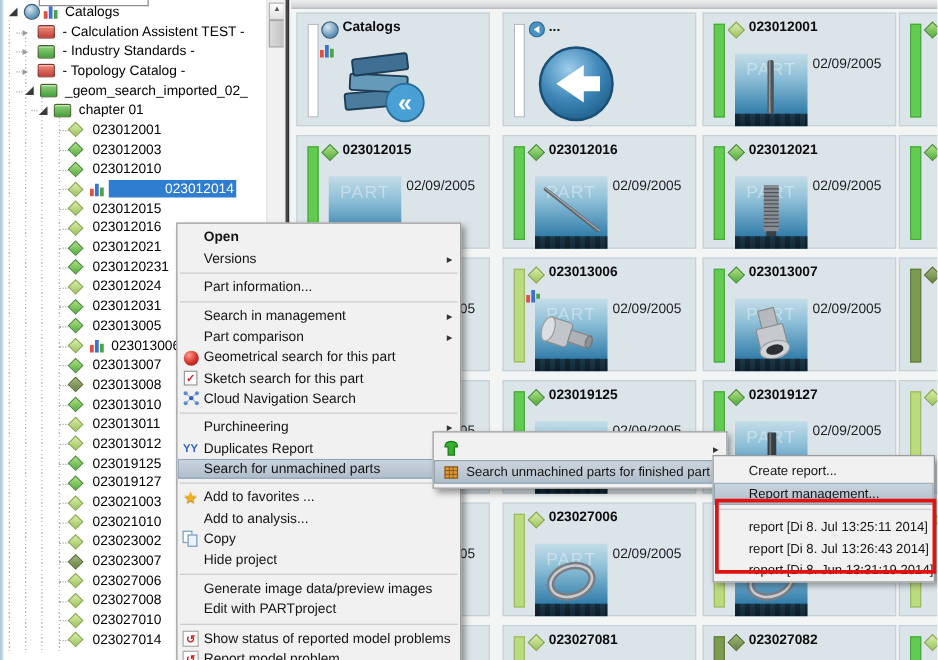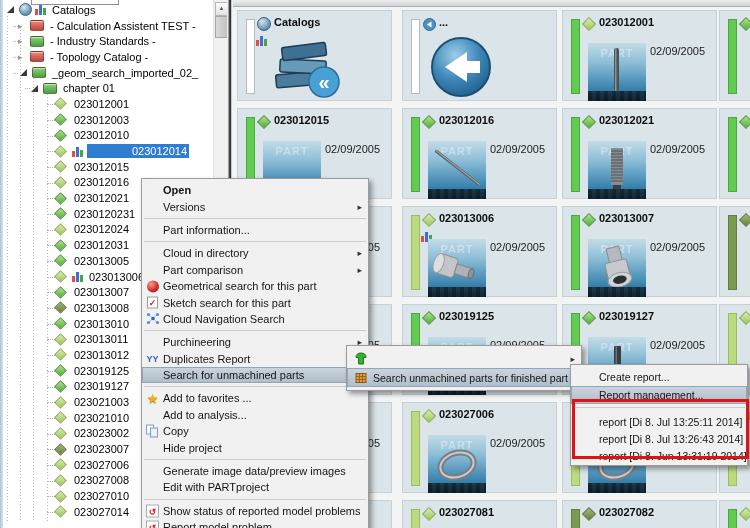--- a/index.html
+++ b/index.html
@@ -67,21 +67,21 @@
   .vl{background:#bcdb7f;border-color:#9cbb62;}
   .vd{background:#7a9b50;border-color:#637e3e;}
   .tlabel{position:absolute;left:36px;top:5px;font-size:11px;font-weight:bold;color:#0d0d0d;white-space:nowrap;}
   .gcube{position:absolute;left:21px;top:8px;width:10px;height:10px;transform:rotate(45deg);box-sizing:border-box;}
   .gglobe{position:absolute;left:19px;top:6px;width:14px;height:14px;border-radius:50%;
          background:radial-gradient(circle at 35% 30%,#d6e7f2,#6f9cbd 60%,#3f6e8e);border:1px solid #3a617c;box-sizing:border-box;}
   .tchart{position:absolute;left:18px;top:24px;}
   .tdate{position:absolute;left:87px;top:34px;font-size:11px;color:#1c1c1c;}
   .thumb{position:absolute;left:25px;top:32px;width:58px;height:58px;overflow:hidden;
         background:linear-gradient(180deg,#c3dce7 0%,#8fc0d8 32%,#2e7aa8 85%,#215c7f 100%);}
-  .thumb .wm{position:absolute;top:4px;left:0;right:0;text-align:center;font-size:11px;font-weight:bold;
+  .thumb .wm{position:absolute;top:4px;left:0;right:0;text-align:center;font-size:14px;font-weight:normal;
         letter-spacing:1px;color:rgba(255,255,255,.38);}
   .thumb svg{position:absolute;left:0;top:0;}
   .floor{position:absolute;left:0;right:0;bottom:0;height:10px;
         background-image:repeating-linear-gradient(90deg,rgba(0,0,0,.28) 0 4px,transparent 4px 8px),
                          linear-gradient(#1d3a4c,#122734);}
   .timg{position:absolute;left:34px;top:26px;}
   .timg.up{left:26px;top:24px;}
   .upico{position:absolute;left:20px;top:6px;}
   
   .menu{position:absolute;background:#f1f1f1;border:1px solid #9b9b9b;box-sizing:border-box;
@@ -562,21 +562,21 @@
       <div class="mitem ctx">
         <span class="mlab">Versions</span>
         <span class="arr">▸</span>
       </div>
       <div class="msep"></div>
       <div class="mitem ctx">
         <span class="mlab">Part information...</span>
       </div>
       <div class="msep"></div>
       <div class="mitem ctx">
-        <span class="mlab">Cloud in directory</span>
+        <span class="mlab">Search in management</span>
         <span class="arr">▸</span>
       </div>
       <div class="mitem ctx">
         <span class="mlab">Part comparison</span>
         <span class="arr">▸</span>
       </div>
       <div class="mitem ctx">
         <span class="mic">
           <span class="ic-geo"></span>
         </span>

